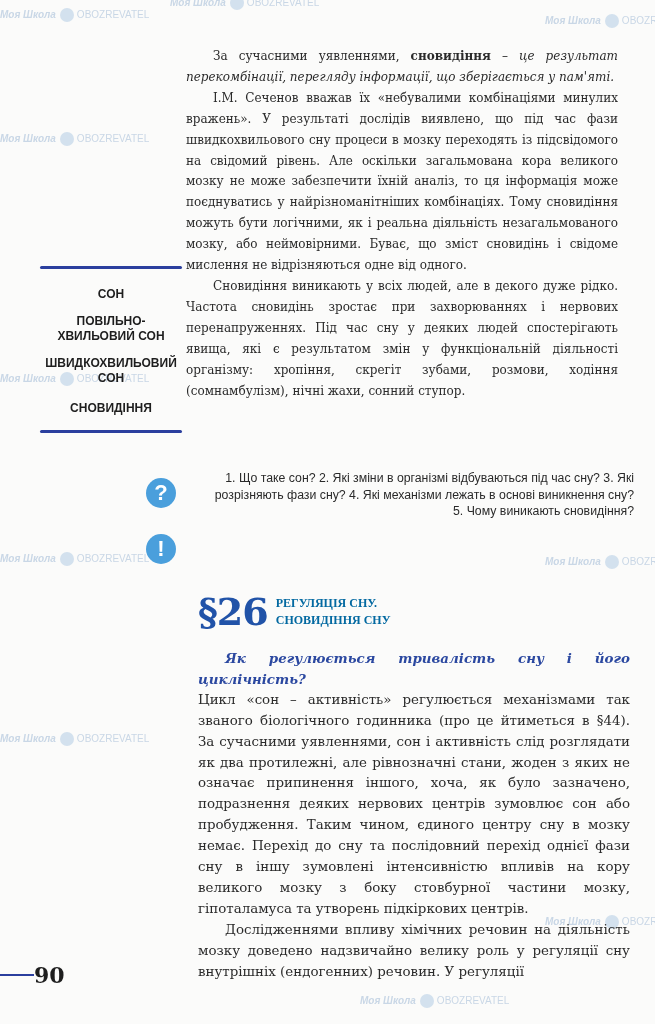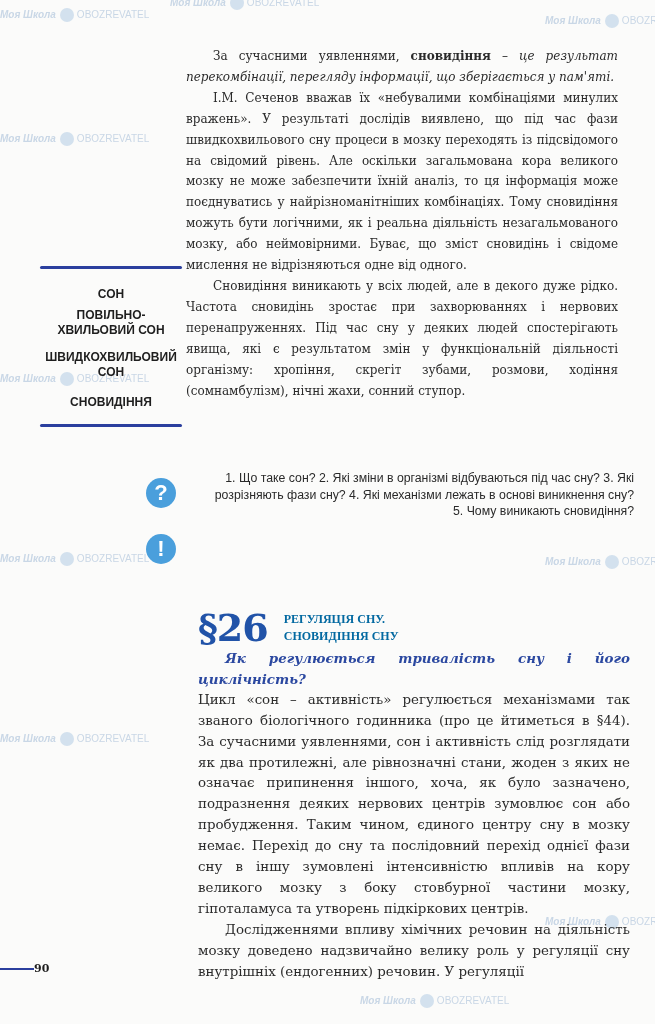--- a/index.html
+++ b/index.html
@@ -36,21 +36,21 @@
   .badge {
     width: 30px; height: 30px; border-radius: 50%; background: #4a9fdc;
     color: #ffffff; font-family: "Liberation Sans", sans-serif; font-weight: bold;
     font-size: 22px; text-align: center; line-height: 30px; flex: 0 0 30px;
   }
   .qtext {
     font-family: "Liberation Sans", sans-serif; font-size: 12.3px;
     line-height: 16.5px; color: #2a2a2a; margin-left: 26px; text-align: right;
   }
   .section {
-    position: absolute; left: 198px; top: 608px; display: flex; align-items: center; gap: 8px;
+    position: absolute; left: 198px; top: 592px; display: flex; align-items: center;
   }
   .secnum {
     font-family: "DejaVu Serif", serif; font-weight: bold; font-size: 38px;
     color: #2153a8; letter-spacing: -1px; line-height: 40px;
   }
   .sectitle {
     font-family: Liberation Serif, serif; font-weight: bold; font-size: 12px;
     color: #0369a1; line-height: 17px; margin-left: 8px;
   }
   .main2 {
@@ -58,21 +58,21 @@
     font-size: 13.4px; line-height: 20.9px; text-align: justify;
   }
   .main2 p { margin: 0; text-indent: 27px; }
   .main2 p.noind { text-indent: 0; }
   .subhead { font-weight: bold; color: #2b48a0; text-indent: 27px; font-style: italic; }
   .pagenum {
     position: absolute; left: 0; top: 962px; display: flex; align-items: center;
   }
   .pagenum .line { width: 34px; height: 2px; background: #2b3f9e; }
   .pagenum .num {
-    font-family: "DejaVu Serif", serif; font-weight: bold; font-size: 11px; color: #1e1e1e;
+    font-family: "DejaVu Serif", serif; font-weight: bold; font-size: 22px; color: #1e1e1e;
   }
 </style>
 </head>
 <body>
 
 <div>
   <div class="wm" style="left:0;top:8px"><span class="ms">Моя Школа</span><span class="circ"></span><span>OBOZREVATEL</span></div>
   <div class="wm" style="left:170px;top:-4px"><span class="ms">Моя Школа</span><span class="circ"></span><span>OBOZREVATEL</span></div>
   <div class="wm" style="left:545px;top:14px"><span class="ms">Моя Школа</span><span class="circ"></span><span>OBOZREVATEL</span></div>
   <div class="wm" style="left:0;top:132px"><span class="ms">Моя Школа</span><span class="circ"></span><span>OBOZREVATEL</span></div>
@@ -88,21 +88,21 @@
   <p>
     <span>За сучасними уявленнями, </span><span class="b">сновидіння</span><span> – </span><span class="i">це результат перекомбінації, перегляду інформації, що зберігається у пам'яті.</span>
   </p>
   <p>І.М. Сеченов вважав їх «небувалими комбінаціями минулих вражень». У результаті дослідів виявлено, що під час фази швидкохвильового сну процеси в мозку переходять із підсвідомого на свідомий рівень. Але оскільки загальмована кора великого мозку не може забезпечити їхній аналіз, то ця інформація може поєднуватись у найрізноманітніших комбінаціях. Тому сновидіння можуть бути логічними, як і реальна діяльність незагальмованого мозку, або неймовірними. Буває, що зміст сновидінь і свідоме мислення не відрізняються одне від одного.</p>
   <p>Сновидіння виникають у всіх людей, але в декого дуже рідко. Частота сновидінь зростає при захворюваннях і нервових перенапруженнях. Під час сну у деяких людей спостерігають явища, які є результатом змін у функціональній діяльності організму: хропіння, скрегіт зубами, розмови, ходіння (сомнамбулізм), нічні жахи, сонний ступор.</p>
 </div>
 
 <div class="sidebar">
   <div class="rule"></div>
   <div class="kw" style="margin-top:18px">СОН</div>
-  <div class="kw" style="margin-top:6px;white-space:pre-line">ПОВІЛЬНО-
+  <div class="kw" style="margin-top:12px;white-space:pre-line">ПОВІЛЬНО-
 ХВИЛЬОВИЙ СОН</div>
   <div class="kw" style="margin-top:12px;white-space:pre-line">ШВИДКОХВИЛЬОВИЙ
 СОН</div>
   <div class="kw" style="margin-top:15px">СНОВИДІННЯ</div>
   <div class="rule" style="margin-top:14px"></div>
 </div>
 
 <div class="qblock">
   <div class="qrow">
     <div class="badge" style="margin-top:8px">?</div>

